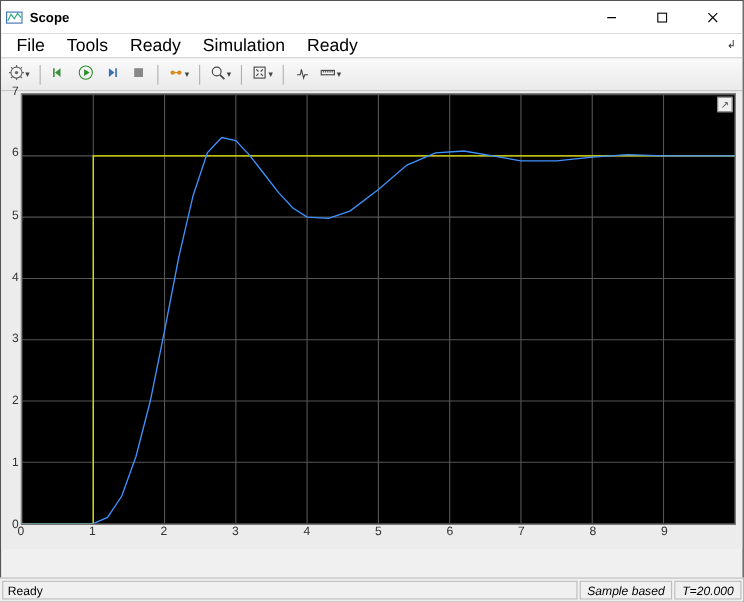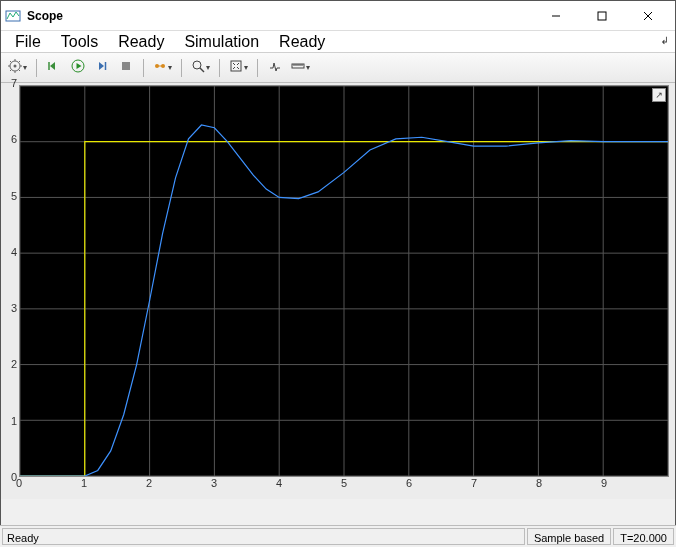--- a/index.html
+++ b/index.html
@@ -18,21 +18,21 @@
   .plotwrap{position:relative;height:416px;background:#ececec;}
   .yaxis{position:absolute;left:0;top:0;bottom:22px;width:18px;}
   .yaxis .tick{position:absolute;right:2px;font-size:11px;color:#333;transform:translateY(-50%);}
   .xaxis{position:absolute;left:18px;right:6px;bottom:4px;height:18px;}
   .xaxis .tick{position:absolute;top:0;font-size:11px;color:#333;transform:translateX(-50%);}
   .chartbox{position:absolute;left:18px;right:6px;top:2px;bottom:22px;background:#000;border:1px solid #888;}
   .restore-axes{position:absolute;right:2px;top:2px;width:14px;height:14px;border:1px solid #888;background:#f0f0f0;font-size:9px;display:flex;align-items:center;justify-content:center;color:#444;}
   .chartbox svg{position:absolute;left:0;top:0;width:100%;height:100%;}
   .statusbar{position:absolute;bottom:0;left:0;right:0;height:22px;background:#f0f0f0;border-top:1px solid #bcbcbc;display:flex;align-items:stretch;font-size:11px;}
   .status-left{flex:1;padding:3px 4px;border:1px solid #bcbcbc;margin:2px;}
-  .status-cell{padding:3px 6px;border:1px solid #bcbcbc;margin:2px 2px 2px 0;}
+  .status-cell{padding:3px 6px;border:1px solid #bcbcbc;margin:2px 2px 2px 0;font-style:italic;}
 </style>
 </head>
 <body>
 
 <div class="titlebar">
   <span class="icon">
     <svg width="16" height="16" viewBox="0 0 16 16">
         <rect x="1" y="3" width="14" height="10" fill="#fff" stroke="#3b6fb0"></rect>
         <polyline points="2,11 5,5 8,9 11,4 14,8" fill="none" stroke="#2a7" stroke-width="1"></polyline>
       </svg>

